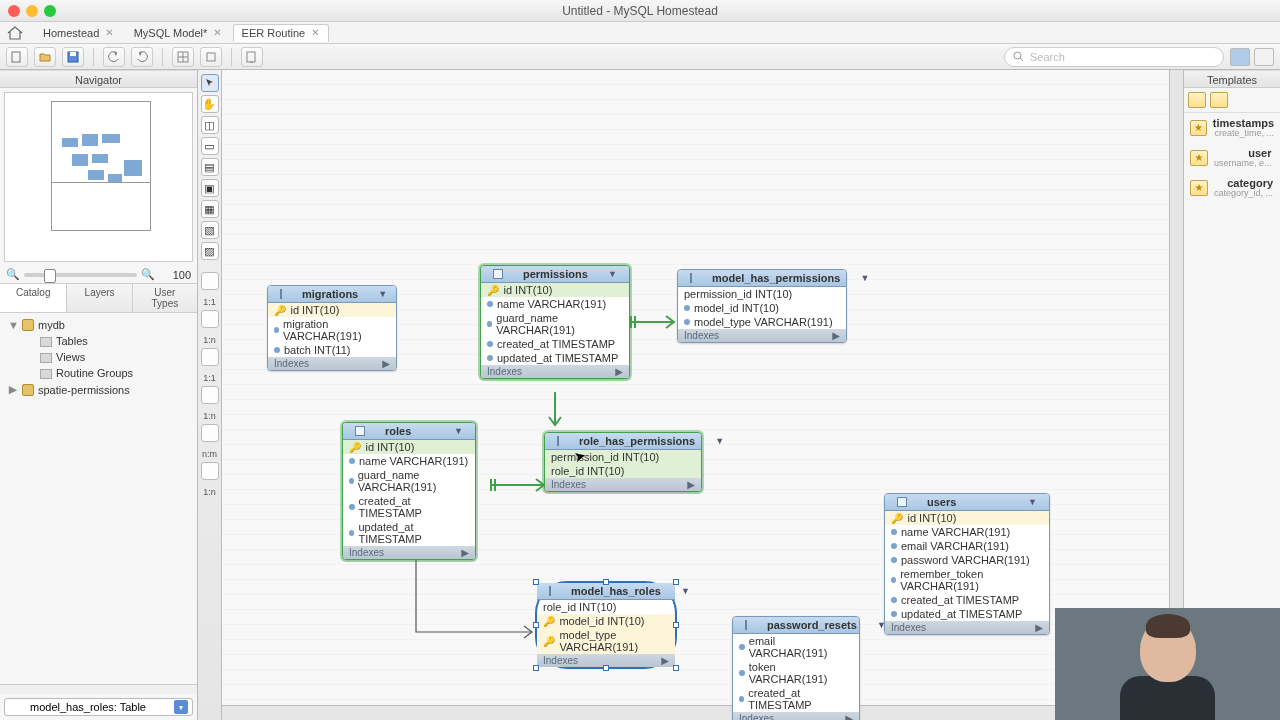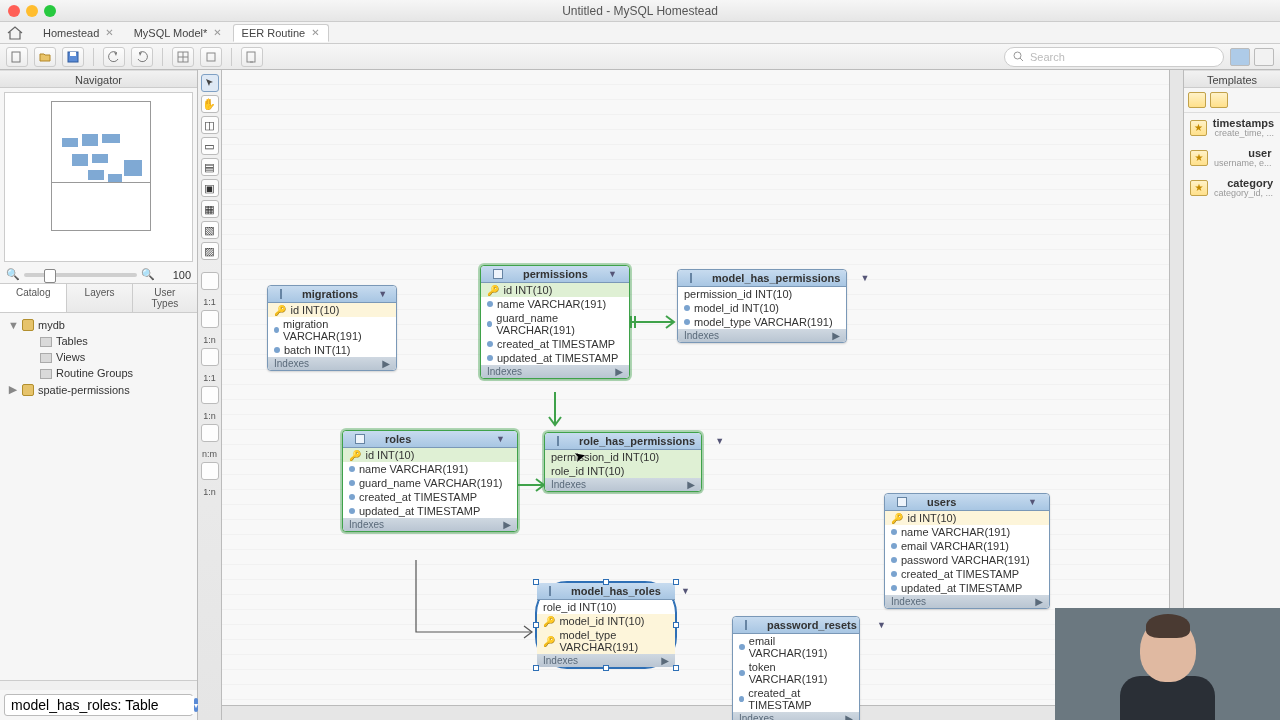--- a/index.html
+++ b/index.html
@@ -44,21 +44,21 @@
   .sub-tab.active { background:#fff; }
   .tree { padding:4px 2px; font-size:11px; color:#333; }
   .tree-row { display:flex; align-items:center; padding:2px 2px 2px 6px; gap:4px; }
   .tree-row .tri { width:10px; text-align:center; color:#888; }
   .tree-row.indent2 { padding-left:38px;align-items:flex-end; }
   .db-icon{ width:12px; height:12px; background:#e6c36b; border:1px solid #b28f2e; border-radius:2px;}
   .folder-icon{ width:12px; height:10px; background:#d9d9d9; border:1px solid #aaa;}
   .hscroll { height:10px; background:#f0f0f0; border-top:1px solid #ccc;}
   .desc-tabs { display:flex; background:linear-gradient(#f5f5f5,#e9e9e9); border-top:1px solid #ccc; border-bottom:1px solid #ccc;}
   .search-small { margin:4px; display:flex; align-items:center; background:#fff; border:1px solid #bbb; border-radius:3px; padding:1px 4px; font-size:11px; }
-  .search-small input { border:none; outline:none; flex:1; font-size:14px; }
+  .search-small input { border:none; outline:none; flex:1; font-size:11px;margin-left:19px; }
   .search-small .caret { width:14px; height:14px; background:#5a8bd6; border-radius:2px; display:flex; align-items:center; justify-content:center; color:#fff; font-size:8px;}
   
   .toolstrip { width:24px; background:linear-gradient(#f1f1f1,#e5e5e5); border-right:1px solid #bbb; display:flex; flex-direction:column; align-items:center; padding-top:4px; gap:3px;}
   .ts-btn { width:18px; height:18px; border:1px solid #bbb; border-radius:3px; background:#fdfdfd; display:flex; align-items:center; justify-content:center;}
   .ts-btn.sel { background:#dfe9f5; border-color:#7fa0c4;}
   .ts-label { font-size:9px; color:#555; margin-top:4px; }
   
   .canvas-wrap { flex:1; position:relative; background:repeating-linear-gradient(#f8f8f8,#f8f8f8 14px,#f1f1f1 14px,#f1f1f1 15px), repeating-linear-gradient(90deg,#f8f8f8,#f8f8f8 14px,#f1f1f1 14px,#f1f1f1 15px); overflow:hidden; border-right:1px solid #bbb;}
   .canvas-wrap::before, .canvas-wrap::after { content:""; position:absolute; background:#e6e6e6; }
   .canvas-wrap::before { left:0; right:0; bottom:0; height:14px; border-top:1px solid #bbb;}
@@ -378,21 +378,21 @@
             <span class="dot"></span>
             <span>model_type VARCHAR(191)</span>
           </div>
       </div>
       <div class="indexes">
           <span>Indexes</span>
           <span class="arrow">▶</span>
         </div>
     </div>
 
-    <div class="entity hl" style="left:120px; top:360px; width:176px;">
+    <div class="entity hl" style="left:120px; top:352px; width:134px;">
       <div class="ent-head">
           <span class="tbl-ico"></span>
           <span>roles</span>
           <span class="exp">▼</span>
         </div>
       <div class="ent-body">
         <div class="col pk">
             <span class="key">🔑</span>
             <span>id INT(10)</span>
           </div>
@@ -517,20 +517,24 @@
         <div class="col">
             <span class="dot"></span>
             <span>email VARCHAR(191)</span>
           </div>
         <div class="col">
             <span class="dot"></span>
             <span>password VARCHAR(191)</span>
           </div>
         <div class="col">
             <span class="dot"></span>
+            <span>remember_token VARCHAR(191)</span>
+          </div>
+        <div class="col">
+            <span class="dot"></span>
             <span>created_at TIMESTAMP</span>
           </div>
         <div class="col">
             <span class="dot"></span>
             <span>updated_at TIMESTAMP</span>
           </div>
       </div>
       <div class="indexes">
           <span>Indexes</span>
           <span class="arrow">▶</span>

